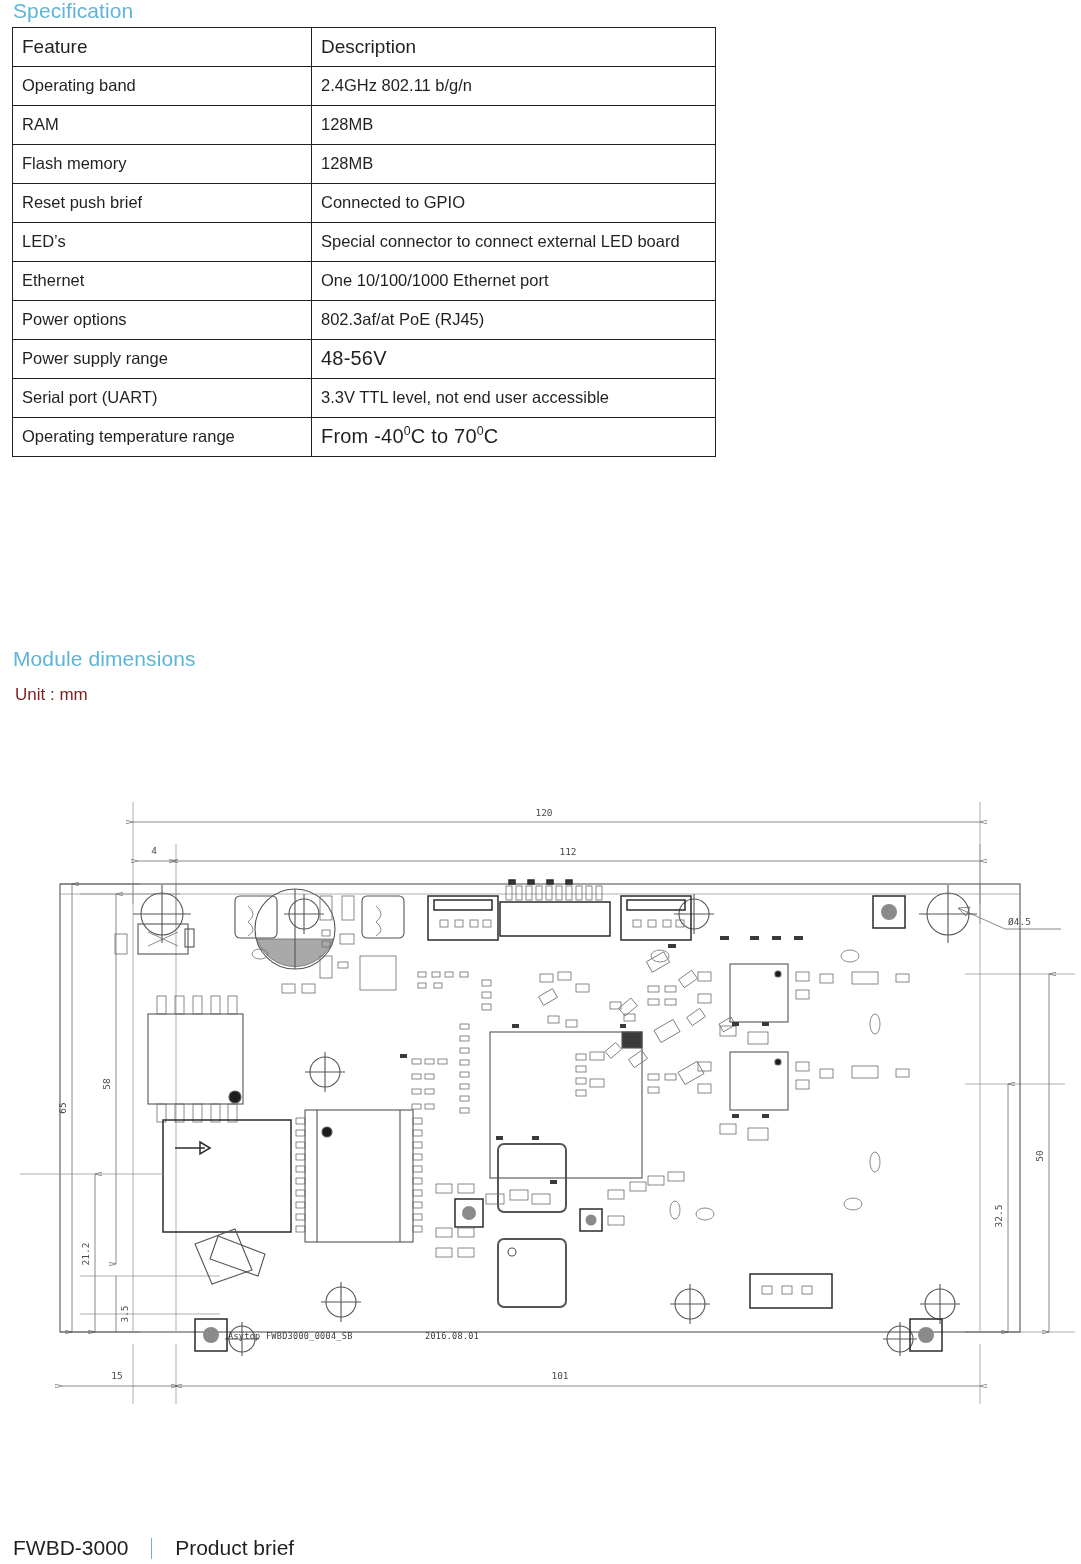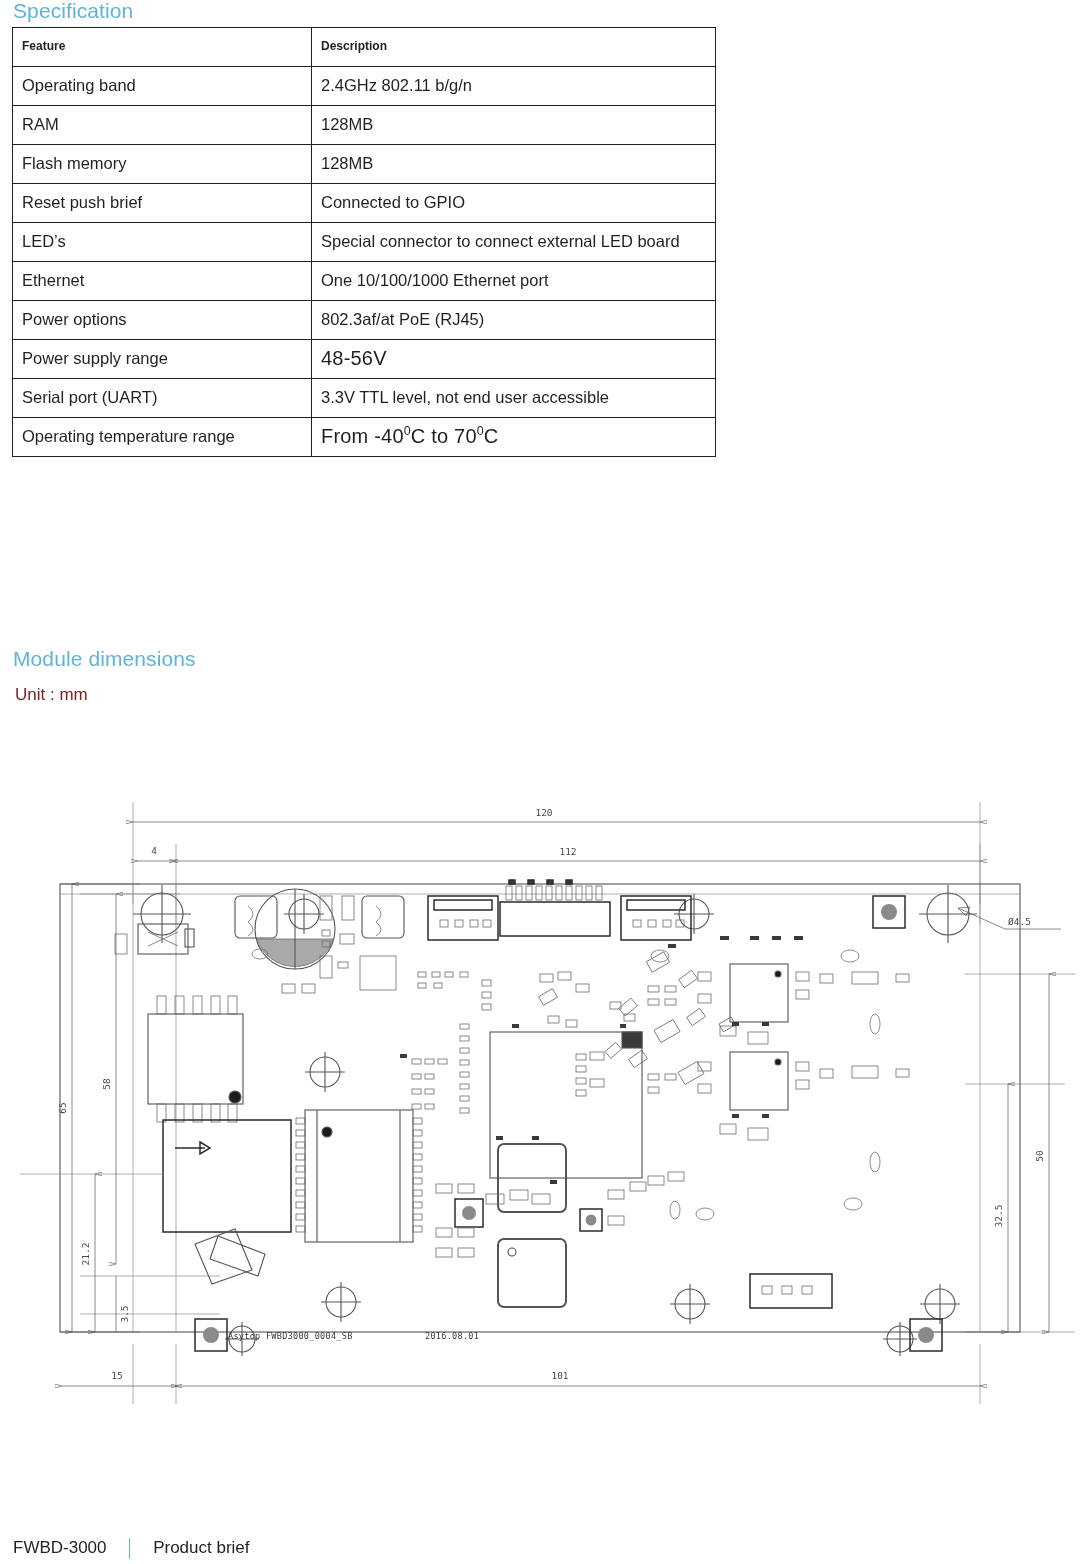--- a/index.html
+++ b/index.html
@@ -43,22 +43,22 @@
   #spec-table td, #spec-table th {
     border: 1.3px solid #231f20;
     padding: 6px 9px 7px 9px;
     font-size: 16.5px;
     line-height: 25px;
     vertical-align: top;
     text-align: left;
     font-weight: 400;
   }
   #spec-table th {
-    font-weight: bold;
-    font-size: 12px;
+    font-weight: normal;
+    font-size: 19px;
   }
   #spec-table col.c1 { width: 299px; }
   #spec-table col.c2 { width: 404px; }
 
   .cell-big {
     font-size: 20px !important;
     letter-spacing: .2px;
   }
   sup {
     font-size: .62em;
@@ -92,21 +92,21 @@
   #drawing-svg { display: block; }
 
   
   #footer {
     position: absolute;
     left: 13px;
     top: 1536px;
     display: flex;
     align-items: center;
     gap: 8px;
-    font-size: 17px;
+    font-size: 21px;
     line-height: 24px;
   }
   #footer .f-model { padding-right: 14px; }
   #footer .f-sep {
     width: 1.6px;
     height: 21px;
     background: #5fb4d8;
   }
   #footer .f-brief { padding-left: 15px; }
 </style>

